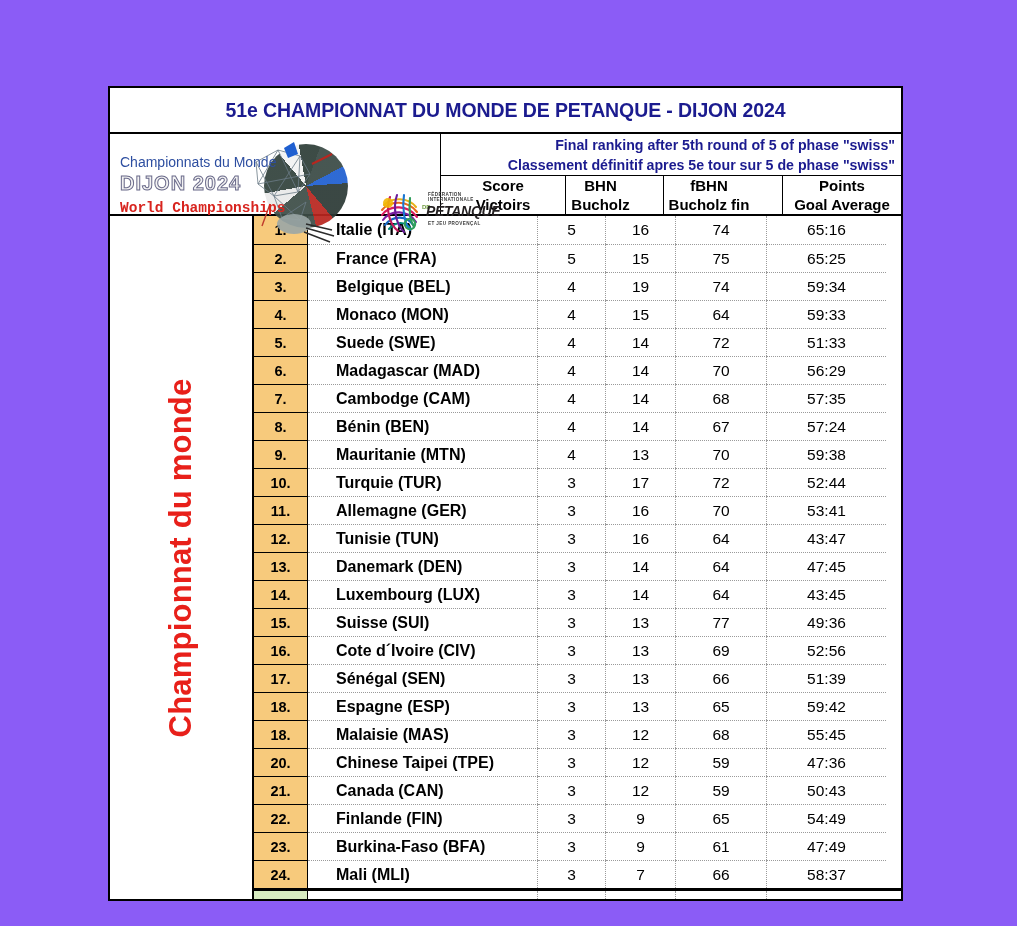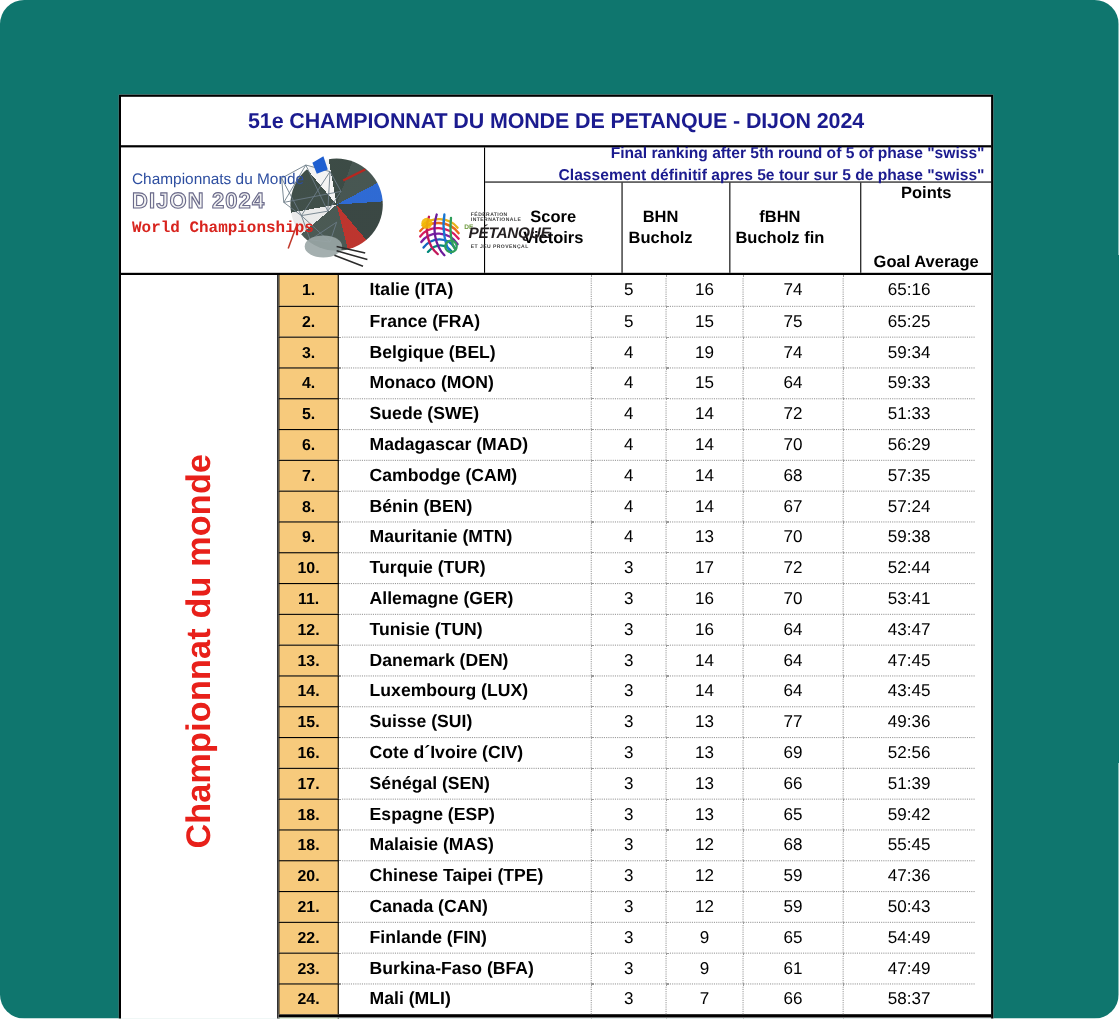--- a/index.html
+++ b/index.html
@@ -3,21 +3,21 @@
 <meta charset="utf-8">
 <style>
   html, body {
     margin: 0; padding: 0;
     width: 1017px; height: 926px;
     background: #ffffff;
     font-family: "Liberation Sans", sans-serif;
     overflow: hidden;
   }
 
-  #root { position: relative; width: 1017px; height: 926px; background:#0f766e;border-radius:22px; }
+  #root { position: relative; width: 1017px; height: 926px; background:#8b5cf6; }
 
   
   .doc {
     position: absolute;
     left: 108px; top: 86px;
     width: 795px;
     background: #fff;
     border: 2px solid #000;
     box-sizing: border-box;
   }
@@ -41,21 +41,21 @@
 
   .head-left {
     width: 443px;
     box-sizing: border-box;
     position: relative;
     border-right: 1px solid #000;
   }
   .head-right { flex: 1; display: flex; flex-direction: column; }
 
   .subtitle-zone {
-    height: 32px;
+    height: 42px;
     display: flex; flex-direction: column;
     align-items: flex-end; justify-content: center;
     padding-right: 6px;
     box-sizing: border-box;
     border-bottom: 1px solid #000;
   }
   .subtitle-line {
     color: #1B1B8F; font-weight: bold; font-size: 14.2px;
     line-height: 20px; white-space: nowrap;
   }
@@ -66,21 +66,21 @@
     display: flex; flex-direction: column;
     align-items: center; justify-content: center;
     font-weight: bold; color: #000; font-size: 15px; line-height: 19px;
     box-sizing: border-box;
     margin-left: 28px;
   }
   .colhead:first-child { border-left: none; }
   .ch-score { width: 68px; }
   .ch-bhn   { width: 70px; }
   .ch-fbhn  { width: 91px; }
-  .ch-pts   { width: 119px; gap: 44px; }
+  .ch-pts   { width: 119px; }
 
   
   .dijon-logo { position: absolute; left: 4px; top: 4px; width: 238px; height: 110px; }
   .fipjp-logo { position: absolute; left: 268px; top: 56px; width: 130px; height: 46px; }
 
   
   .body-band { display: flex; }
   .side-label {
     width: 143px;
     position: relative;

